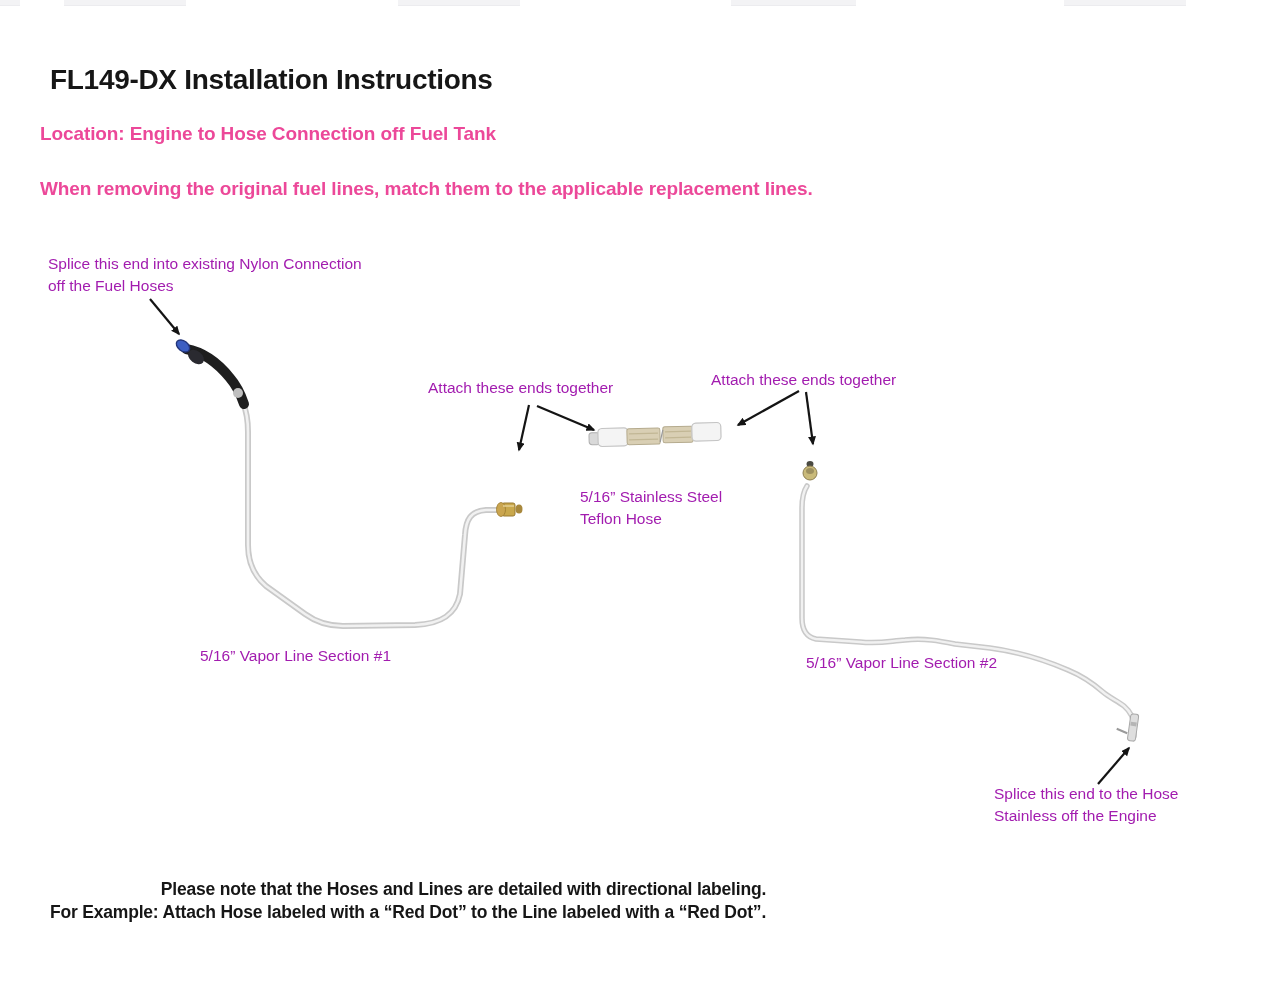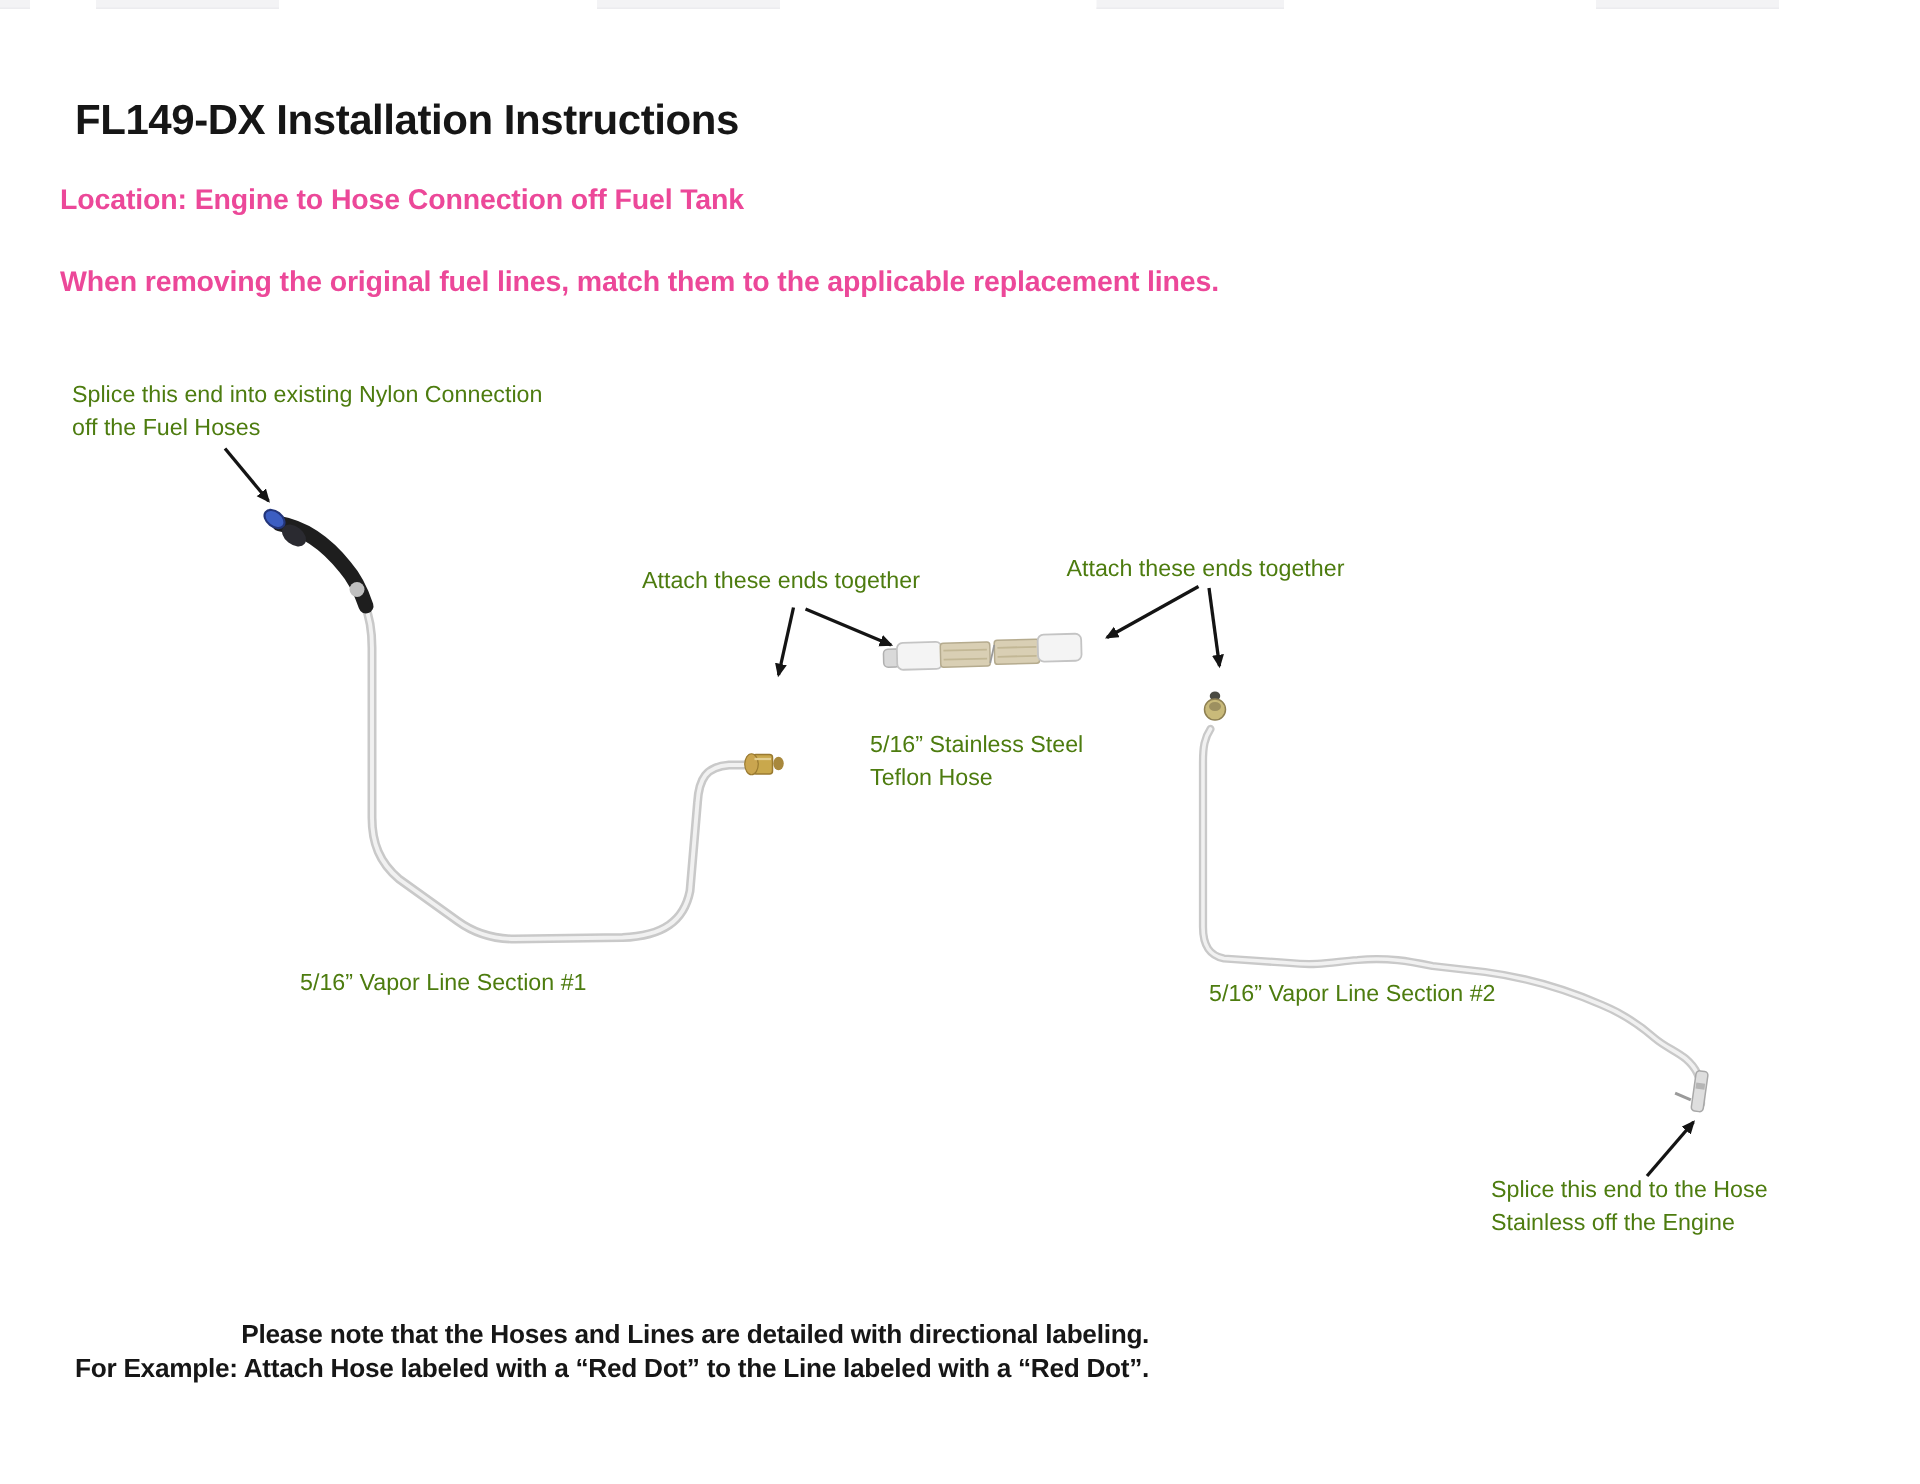--- a/index.html
+++ b/index.html
@@ -15,21 +15,21 @@
   .artifact-bar{position:absolute;top:0;height:5px;background:#f3f3f5;border-bottom:1px solid #ececef;}
   .title{
     left:50px;top:64px;
     font-size:28px;font-weight:bold;letter-spacing:-0.3px;color:#161616;
   }
   .subhead{
     left:40px;
     font-size:19px;font-weight:bold;color:#ec4899;letter-spacing:-0.1px;
   }
   .dlabel{
-    font-size:15.5px;color:#4d7c0f;line-height:22px;white-space:nowrap;
+    font-size:15.5px;color:#a21caf;line-height:22px;white-space:nowrap;
   }
   .notes{
     left:50px;top:878px;
     font-size:17.5px;font-weight:bold;color:#161616;line-height:23px;letter-spacing:-0.2px;text-align:right;
   }
   svg{position:absolute;left:0;top:0;}
 </style>
 </head>
 <body>
 

